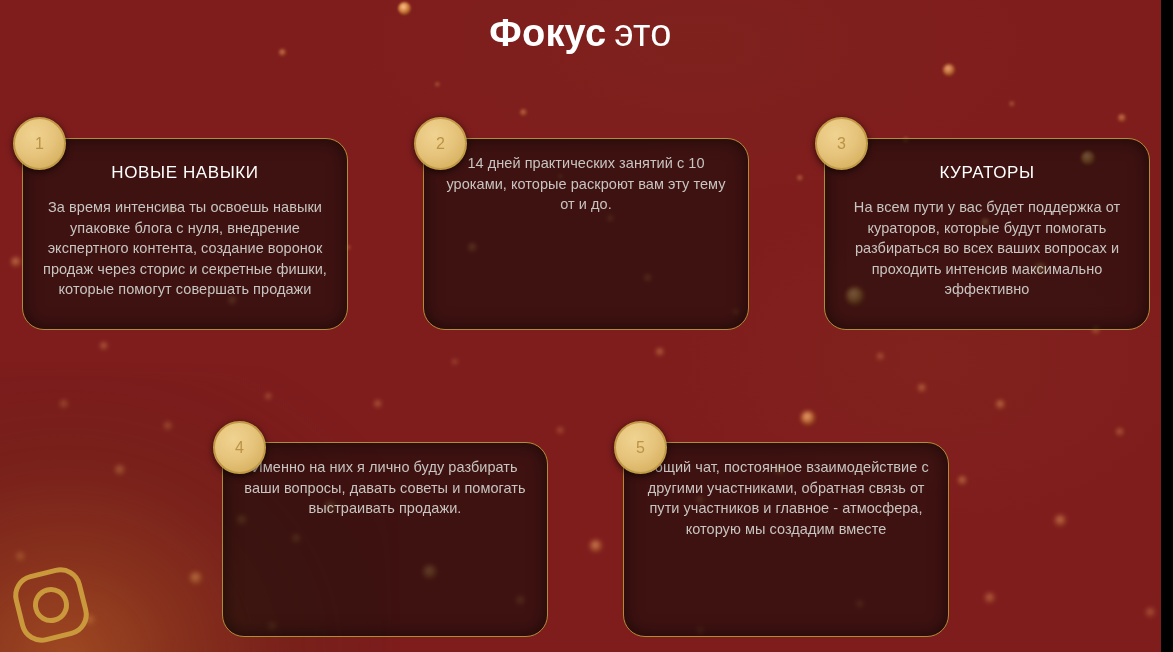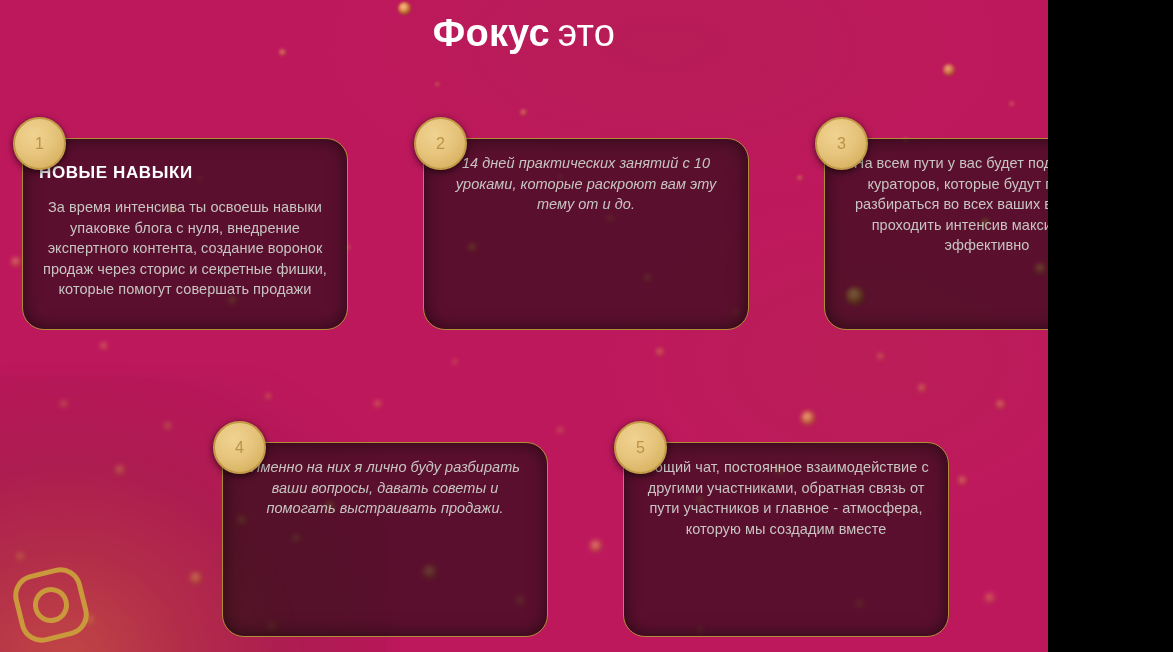--- a/index.html
+++ b/index.html
@@ -5,22 +5,22 @@
   * { margin:0; padding:0; box-sizing:border-box; }
   html,body { background:#000; }
   body {
     width:1173px; height:652px;
     font-family:"Liberation Sans", sans-serif;
     overflow:hidden;
   }
 
   #stage{
     position:relative;
-    width:1048px; height:652px;
-    background:#be185d;
+    width:1161px; height:652px;
+    background:#7f1d1d;
     overflow:hidden;
   }
 
   
   .bg-layer{ position:absolute; inset:0; pointer-events:none; }
 
   .corner-glow{
     position:absolute;
     left:-170px; bottom:-190px;
     width:560px; height:470px;
@@ -91,35 +91,35 @@
     border:2px solid #c09a46;
     box-shadow:0 2px 7px rgba(0,0,0,0.65);
     display:flex; align-items:center; justify-content:center;
     color:#bb9346;
     font-size:16px;
     font-weight:normal;
   }
 
   .card-title{
     margin:24px 16px 0;
-    text-align:left;
+    text-align:center;
     color:#ffffff;
     font-size:17px;
-    font-weight:bold;
+    font-weight:normal;
     letter-spacing:0.6px;
   }
   .card-body{
     margin:14px 18px 0;
     text-align:center;
     color:#c7c4c1;
     font-size:14.5px;
     line-height:20.5px;
     letter-spacing:0.05px;
   }
-  .c2 .card-body, .c4 .card-body{ margin-left:14px; margin-right:14px;font-style:italic; }
+  .c2 .card-body, .c4 .card-body{ margin-left:14px; margin-right:14px; }
 
   
   .logo{
     position:absolute;
     left:12px; bottom:8px;
     width:78px; height:78px;
     transform:rotate(-14deg);
   }
   .logo .sq{
     position:absolute; inset:4px;
@@ -221,20 +221,21 @@
     <div class="badge">
       <span>2</span>
     </div>
     <div class="card-body">14 дней практических занятий с 10 уроками, которые раскроют вам эту тему от и до.</div>
   </div>
 
   <div class="card row1 c3">
     <div class="badge">
       <span>3</span>
     </div>
+    <div class="card-title">КУРАТОРЫ</div>
     <div class="card-body">На всем пути у вас будет поддержка от кураторов, которые будут помогать разбираться во всех ваших вопросах и проходить интенсив максимально эффективно</div>
   </div>
 
   <div class="card row2 c4">
     <div class="badge">
       <span>4</span>
     </div>
     <div class="card-body">Именно на них я лично буду разбирать ваши вопросы, давать советы и помогать выстраивать продажи.</div>
   </div>
 

